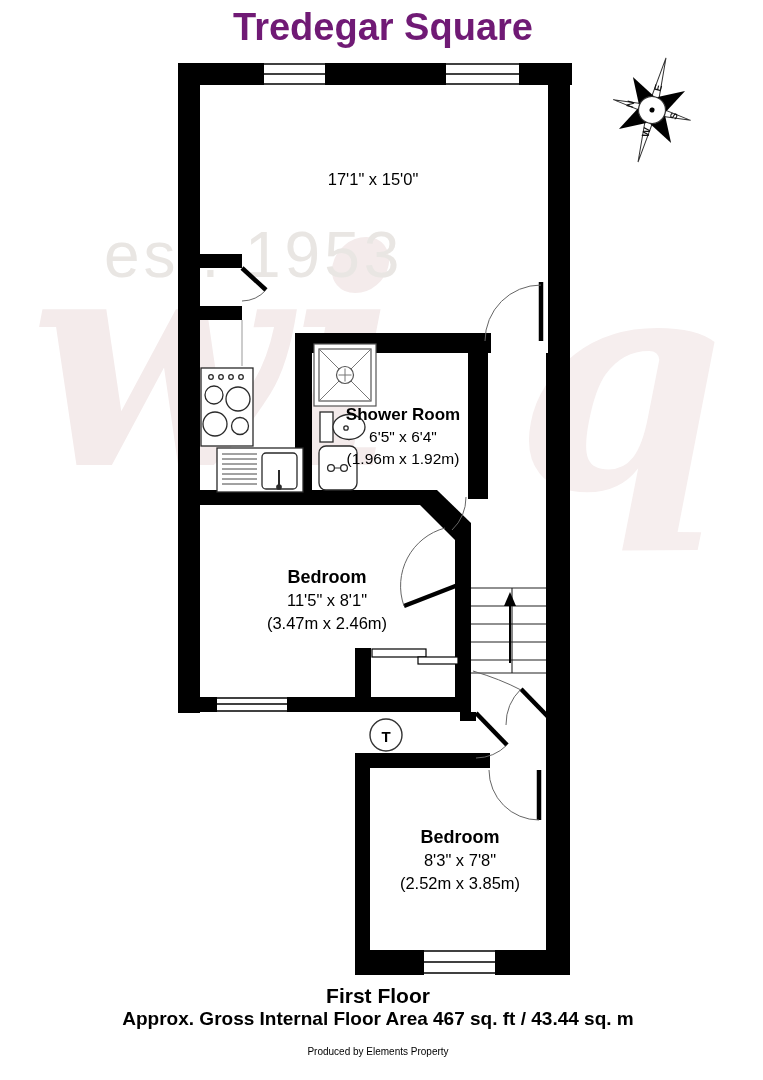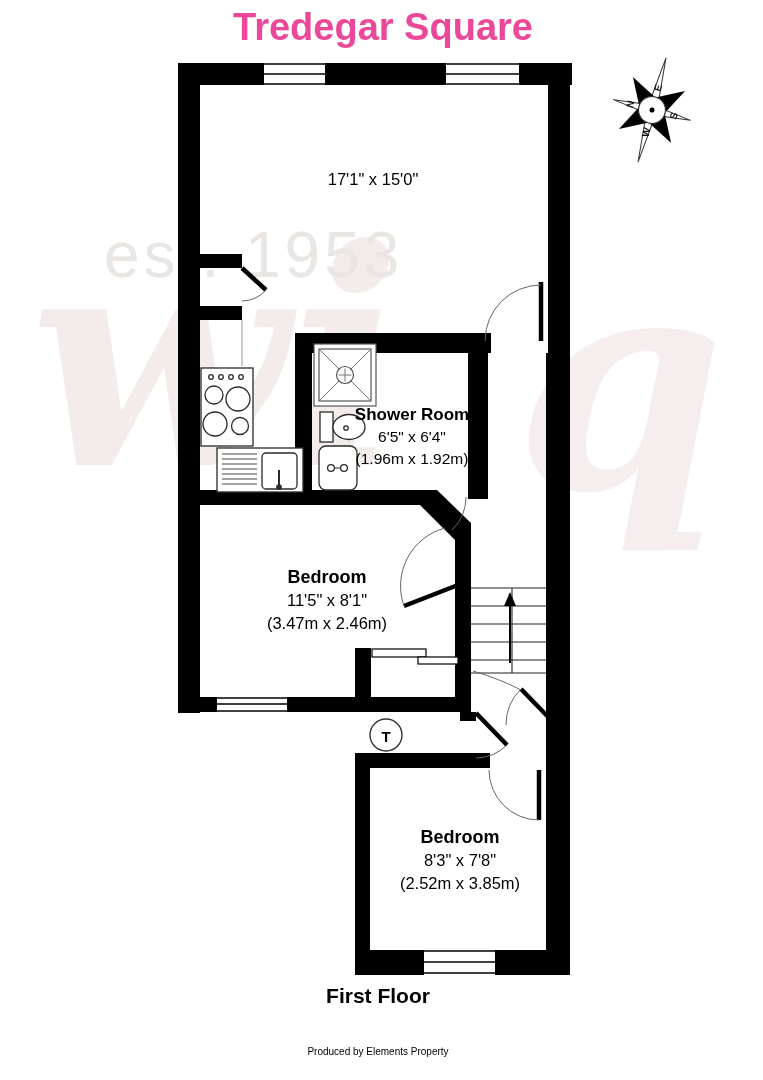--- a/index.html
+++ b/index.html
@@ -9,21 +9,21 @@
   .wm{position:absolute;pointer-events:none;white-space:nowrap;}
   .wm-est{left:104px;top:218px;font-size:64px;letter-spacing:4px;color:#e9e6e3;font-weight:400;}
   .wm-big{font-family:"DejaVu Serif", serif;font-style:italic;font-weight:700;color:#f4ebeb;line-height:0.9;}
   .wm-1{left:30px;top:225px;font-size:300px;}
   .wm-2{left:28px;top:480px;font-size:300px;}
   .wm-3{left:515px;top:248px;font-size:300px;color:#f6eeee;}
   
   #plan{position:absolute;left:0;top:0;}
   
   .page-title{position:absolute;left:383px;top:6px;transform:translateX(-50%);
-      font-size:38px;font-weight:700;color:#ec4899;white-space:nowrap;}
+      font-size:38px;font-weight:700;color:#701a75;white-space:nowrap;}
   .room-label{position:absolute;transform:translateX(-50%);text-align:center;color:#000;white-space:nowrap;}
   .room-name{font-weight:700;font-size:18px;line-height:24px;}
   .room-dim{font-weight:400;font-size:16.5px;line-height:23px;}
   .room-label.small .room-name{font-size:17px;line-height:22px;}
   .room-label.small .room-dim{font-size:15.5px;line-height:22px;}
   .footer{position:absolute;left:378px;transform:translateX(-50%);text-align:right;color:#000;white-space:nowrap;}
   .f-floor{top:984px;font-size:21px;font-weight:700;}
   .f-area{top:1008px;font-size:19px;font-weight:700;}
   .f-disc{top:1030px;font-size:12px;}
   .f-credit{top:1046px;font-size:10px;}
@@ -229,34 +229,35 @@
       </g>
     </g>
   </svg>
 
   <div class="page-title">Tredegar Square</div>
 
   <div class="room-label" style="left:373px;top:168px;">
     <div class="room-dim">17'1" x 15'0"</div>
   </div>
 
-  <div class="room-label small" style="left:412px;top:404px;">
+  <div class="room-label small" style="left:403px;top:404px;">
     <div class="room-name">Shower Room</div>
     <div class="room-dim">6'5" x 6'4"</div>
     <div class="room-dim">(1.96m x 1.92m)</div>
   </div>
 
   <div class="room-label" style="left:327px;top:565px;">
     <div class="room-name">Bedroom</div>
     <div class="room-dim">11'5" x 8'1"</div>
     <div class="room-dim">(3.47m x 2.46m)</div>
   </div>
 
   <div class="room-label" style="left:460px;top:825px;">
     <div class="room-name">Bedroom</div>
     <div class="room-dim">8'3" x 7'8"</div>
     <div class="room-dim">(2.52m x 3.85m)</div>
   </div>
 
   <div class="footer f-floor">First Floor</div>
+  <div class="footer f-area">Approx. Gross Internal Floor Area 467 sq. ft / 43.44 sq. m</div>
   <div class="footer f-credit">Produced by Elements Property</div>
 
 </div>
 
 </body></html>

